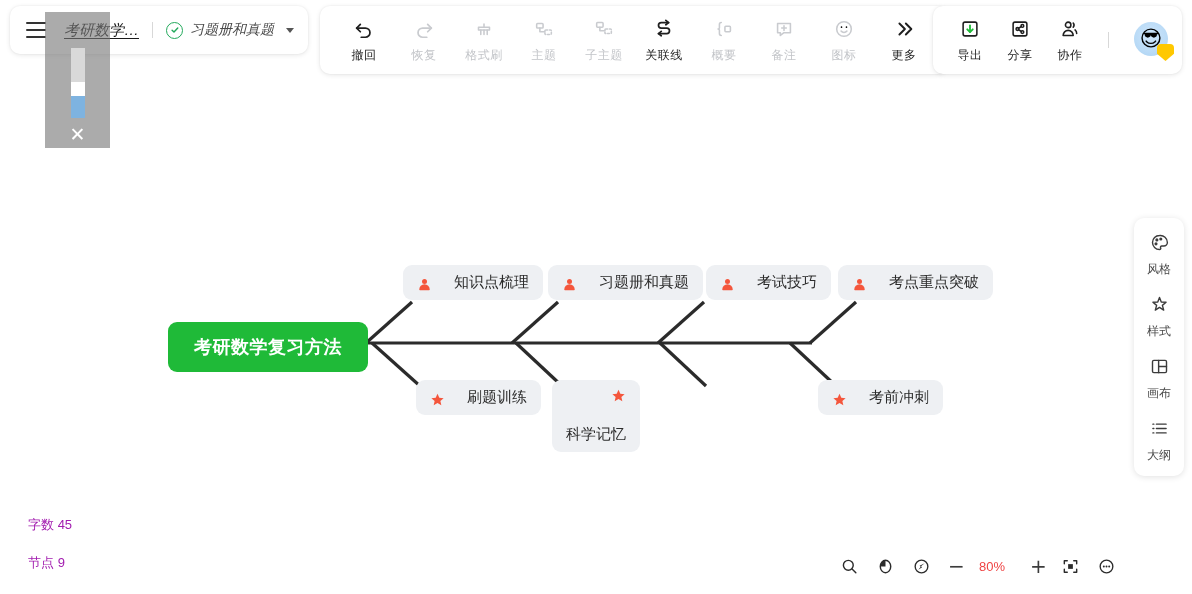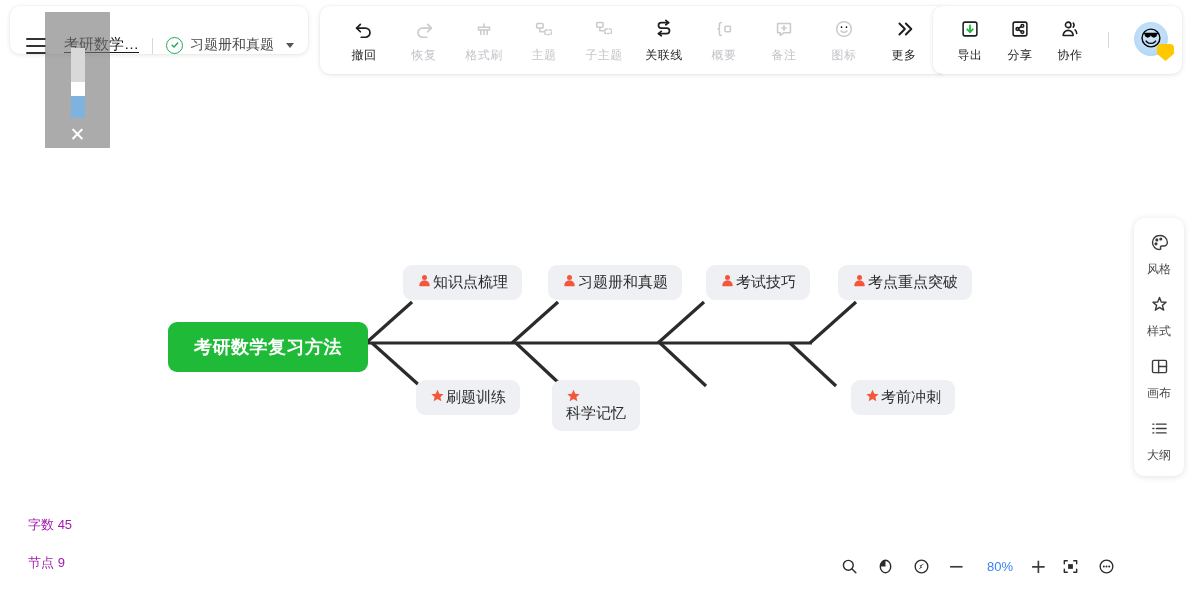--- a/index.html
+++ b/index.html
@@ -11,21 +11,21 @@
   }
   #app { position: relative; width: 1192px; height: 594px; background:#fff; }
 
   
   .bar {
     position: absolute;
     background:#fff;
     border-radius: 10px;
     box-shadow: 0 1px 5px rgba(0,0,0,0.10), 0 0 0 1px rgba(0,0,0,0.015);
   }
-  #titlebar { left:10px; top:6px; height:48px; display:flex; align-items:flex-end; padding:0 14px 0 16px; }
+  #titlebar { left:10px; top:6px; height:48px; display:flex; align-items:center; padding:0 14px 0 16px;font-style:italic; }
   #hamburger { width:20px; height:16px; display:flex; flex-direction:column; justify-content:space-between; cursor:pointer; }
   #hamburger i { display:block; height:2px; background:#333; border-radius:1px; }
   #doc-title {
     margin-left:18px; font-size:15px; color:#1a1a1a;
     text-decoration: underline; text-underline-offset:3px;
     white-space:nowrap; max-width:105px; overflow:hidden;
   }
   .vdiv { width:1px; height:16px; background:#d8d8d8; margin:0 13px; }
   #save-status { display:flex; align-items:center; gap:7px; font-size:14px; color:#4a4a4a; white-space:nowrap; }
   .check-circle {
@@ -81,36 +81,36 @@
     display:flex; flex-direction:column; align-items:center; gap:16px;
   }
   .dock-item { display:flex;flex-direction:column;align-items:center;gap:4px;cursor:pointer;width:46px;justify-content:space-between; }
   .dock-item .lb { font-size:12px; color:#4b4b4b; }
   .dock-item svg { stroke:#3b3b3b; }
 
   
   #canvas { position:absolute; left:0; top:80px; width:1192px; height:450px; }
   #fish { position:absolute; left:0; top:0; }
   .node {
-    position:absolute; display:flex; align-items:flex-start; gap:1px;
+    position:absolute; display:flex; align-items:flex-end; gap:22px;
     background:#eef0f3; border-radius:9px; padding:8px 14px;
     font-size:15px; color:#2b2b2b; white-space:nowrap; cursor:pointer;
   }
   .node .gly { color:#f4563c; font-size:15px; line-height:1; display:flex; }
   #root-node {
     position:absolute; background:#1fba38; border-radius:9px;
     padding:13px 26px; color:#fff; font-size:18px; font-weight:bold;
     letter-spacing:0.5px; white-space:nowrap; cursor:pointer;text-align:right;
   }
 
   
   #statusleft { position:absolute; left:28px; bottom:22px; font-size:13px; color:#a21caf; display:flex; gap:20px;flex-direction:column; }
   #statusright { position:absolute; right:76px; bottom:18px; display:flex; align-items:center; gap:17px; }
   #statusright .zic { cursor:pointer; display:flex; align-items:center; justify-content:center; }
-  #zoom-level { font-size:13px; color:#3b82f6; width:34px; text-align:right; }
+  #zoom-level { font-size:13px; color:#ef4444; width:34px; text-align:left; }
   .pm { font-size:20px; color:#3c3c3c; cursor:pointer; line-height:1; width:14px; text-align:center; font-family:"DejaVu Sans",sans-serif;}
 </style>
 </head>
 <body>
 
 <div id="app">
 
   <div class="bar" id="titlebar">
     <div id="hamburger">
         <i></i>
@@ -399,21 +399,21 @@
       <span>刷题训练</span>
     </div>
     <div class="node" style="left:552px; top:300px;flex-direction:column;">
       <span class="gly">
         <svg width="15" height="15" viewBox="0 0 24 24" fill="#f4563c">
             <path d="M12 2.6 L14.9 9.1 L21.8 9.8 L16.6 14.4 L18.1 21.3 L12 17.7 L5.9 21.3 L7.4 14.4 L2.2 9.8 L9.1 9.1z"></path>
           </svg>
       </span>
       <span>科学记忆</span>
     </div>
-    <div class="node" style="left:851px; top:300px;">
+    <div class="node" style="left:818px; top:300px;">
       <span class="gly">
         <svg width="15" height="15" viewBox="0 0 24 24" fill="#f4563c">
             <path d="M12 2.6 L14.9 9.1 L21.8 9.8 L16.6 14.4 L18.1 21.3 L12 17.7 L5.9 21.3 L7.4 14.4 L2.2 9.8 L9.1 9.1z"></path>
           </svg>
       </span>
       <span>考前冲刺</span>
     </div>
   </div>
 
   <div id="statusleft">

